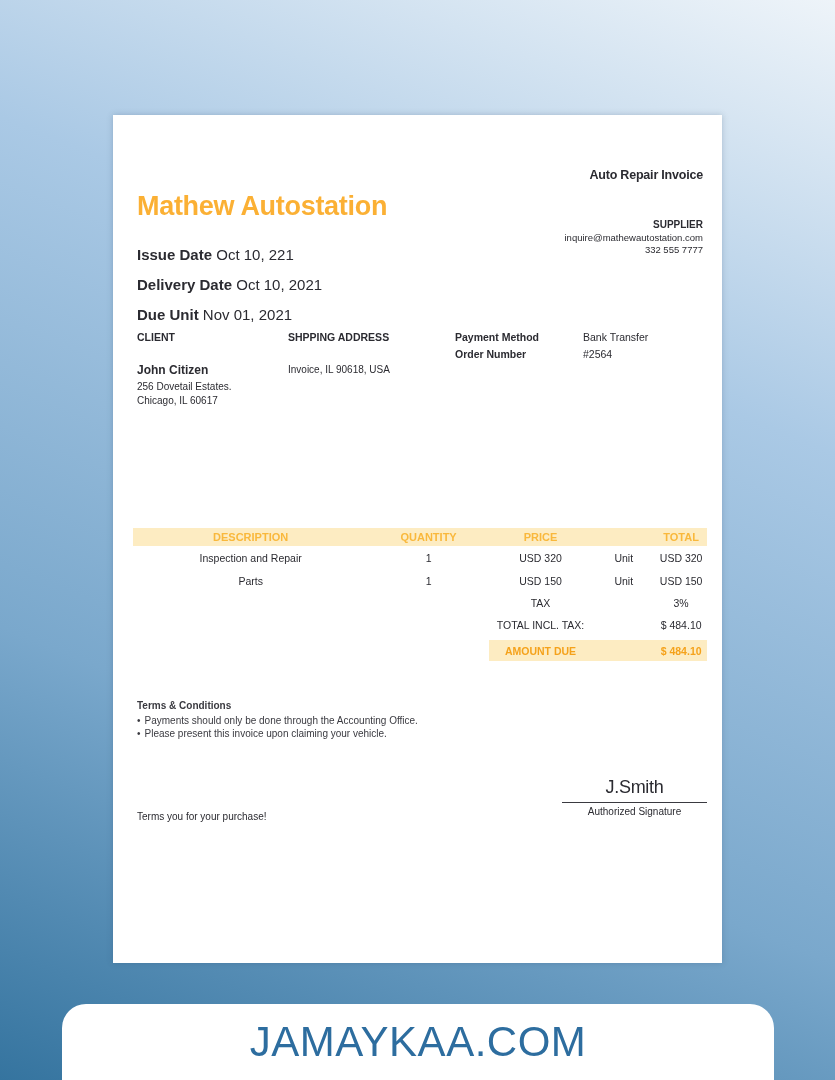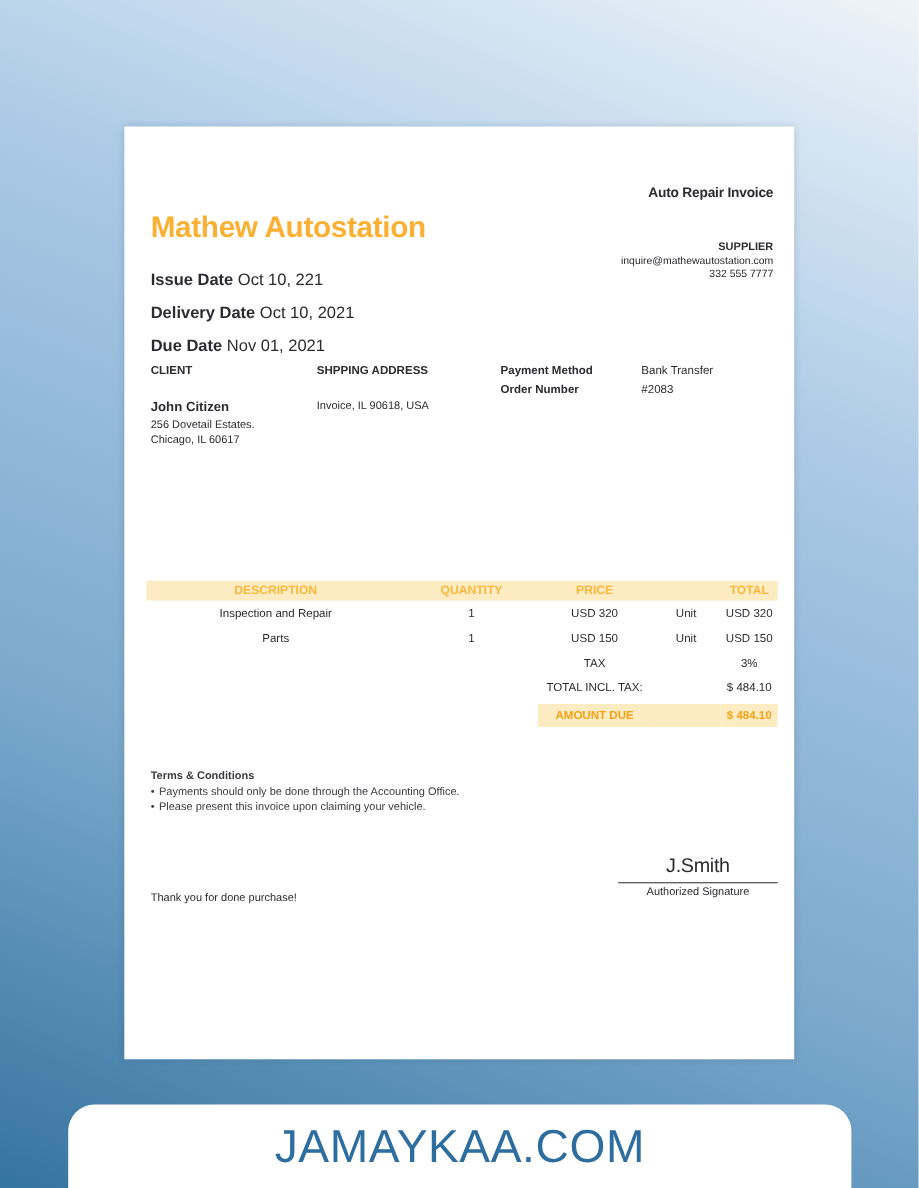--- a/index.html
+++ b/index.html
@@ -76,21 +76,21 @@
   <div class="dates">
     <div class="date-row">
       <b>Issue Date</b>
       <span>Oct 10, 221</span>
     </div>
     <div class="date-row">
       <b>Delivery Date</b>
       <span>Oct 10, 2021</span>
     </div>
     <div class="date-row">
-      <b>Due Date</b>
+      <b>Due Unit</b>
       <span>Nov 01, 2021</span>
     </div>
   </div>
 
   <div class="info">
     <div class="col-client">
       <div class="col-label">CLIENT</div>
       <div class="client-name">John Citizen</div>
       <div class="client-addr">
         <div>256 Dovetail Estates.</div>
@@ -100,21 +100,21 @@
     <div class="col-shipping">
       <div class="col-label">SHPPING ADDRESS</div>
       <div class="ship-addr">Invoice, IL 90618, USA</div>
     </div>
     <div class="col-paylbl">
       <div class="pay-row">Payment Method</div>
       <div class="pay-row">Order Number</div>
     </div>
     <div class="col-payval">
       <div class="payv-row">Bank Transfer</div>
-      <div class="payv-row">#2083</div>
+      <div class="payv-row">#2564</div>
     </div>
   </div>
 
   <div class="itable">
     <div class="t-grid t-head">
       <div>DESCRIPTION</div>
       <div>QUANTITY</div>
       <div>PRICE</div>
       <div></div>
       <div>TOTAL</div>
@@ -167,19 +167,19 @@
       <span class="bullet">•</span><span>Please present this invoice upon claiming your vehicle.</span>
     </div>
   </div>
 
   <div class="sign">
     <div class="sig-name">J.Smith</div>
     <div class="sig-line"></div>
     <div class="sig-label">Authorized Signature</div>
   </div>
 
-  <div class="thanks">Thank you for done purchase!</div>
+  <div class="thanks">Terms you for your purchase!</div>
 
 </div>
 
 <div class="banner">
   <div class="banner-text">JAMAYKAA.COM</div>
 </div>
 
 </body></html>

